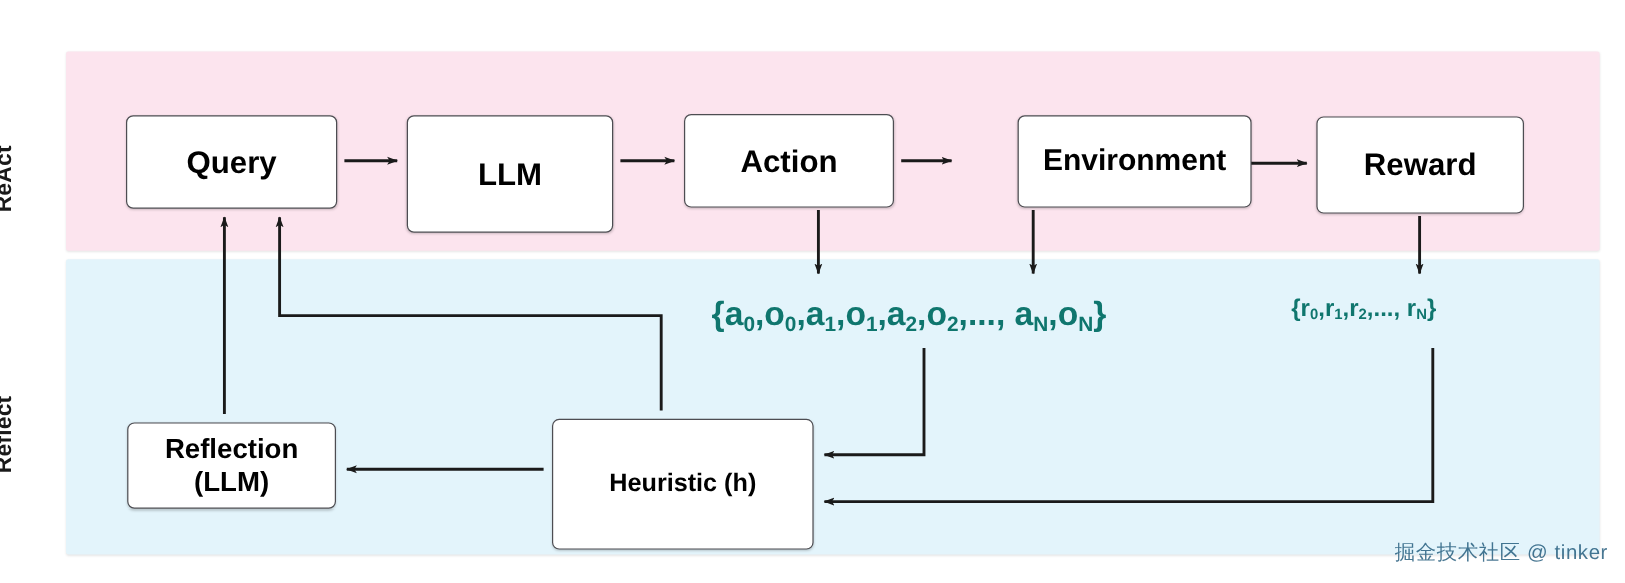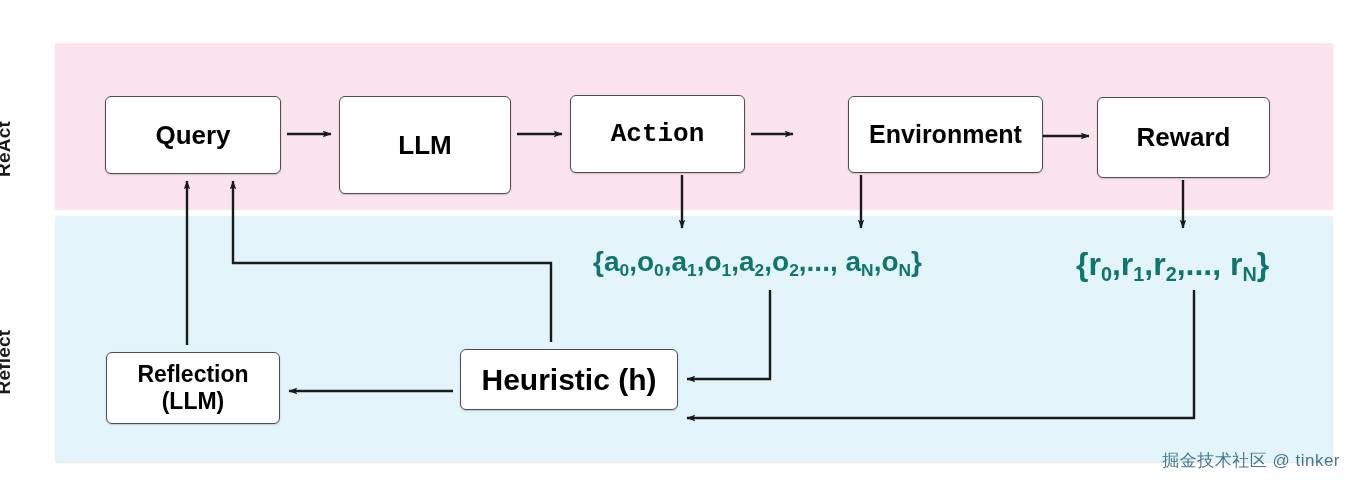--- a/index.html
+++ b/index.html
@@ -78,43 +78,43 @@
     justify-content: center;
     text-align: center;
     font-weight: bold;
     color: #000000;
     line-height: 1.18;
     box-shadow: 0 1px 2px rgba(0,0,0,0.18);
   }
 
   #node-query       { left:105px;  top:96px;  width:176px; height:78px;  font-size:26px; }
   #node-llm         { left:339px;  top:96px;  width:172px; height:98px;  font-size:26px; }
-  #node-action      { left:570px;  top:95px;  width:175px; height:78px;  font-size:26px;font-family:Liberation Mono, monospace; }
+  #node-action      { left:570px;  top:95px;  width:175px; height:78px;  font-size:26px; }
   #node-environment { left:848px;  top:96px;  width:195px; height:77px;  font-size:25px; }
   #node-reward      { left:1097px; top:97px;  width:173px; height:81px;  font-size:26px; }
 
   #node-reflection  { left:106px;  top:352px; width:174px; height:72px;  font-size:23px; }
-  #node-heuristic   { left:460px;  top:349px; width:218px; height:61px;  font-size:30px; }
+  #node-heuristic   { left:460px;  top:349px; width:218px; height:109px;  font-size:21px; }
 
   
   .seq {
     position: absolute;
     font-weight: bold;
     color: #0f766e;
     white-space: nowrap;
   }
   #seq-trajectory {
     left: 593px;
     top: 246px;
     font-size: 28px;
   }
   #seq-rewards {
     left: 1076px;
     top: 246px;
-    font-size: 32px;
+    font-size: 20px;
     text-align: center;
   }
   .seq sub {
     font-size: 0.62em;
     vertical-align: baseline;
     position: relative;
     bottom: -0.28em;
     font-weight: bold;
   }
 

